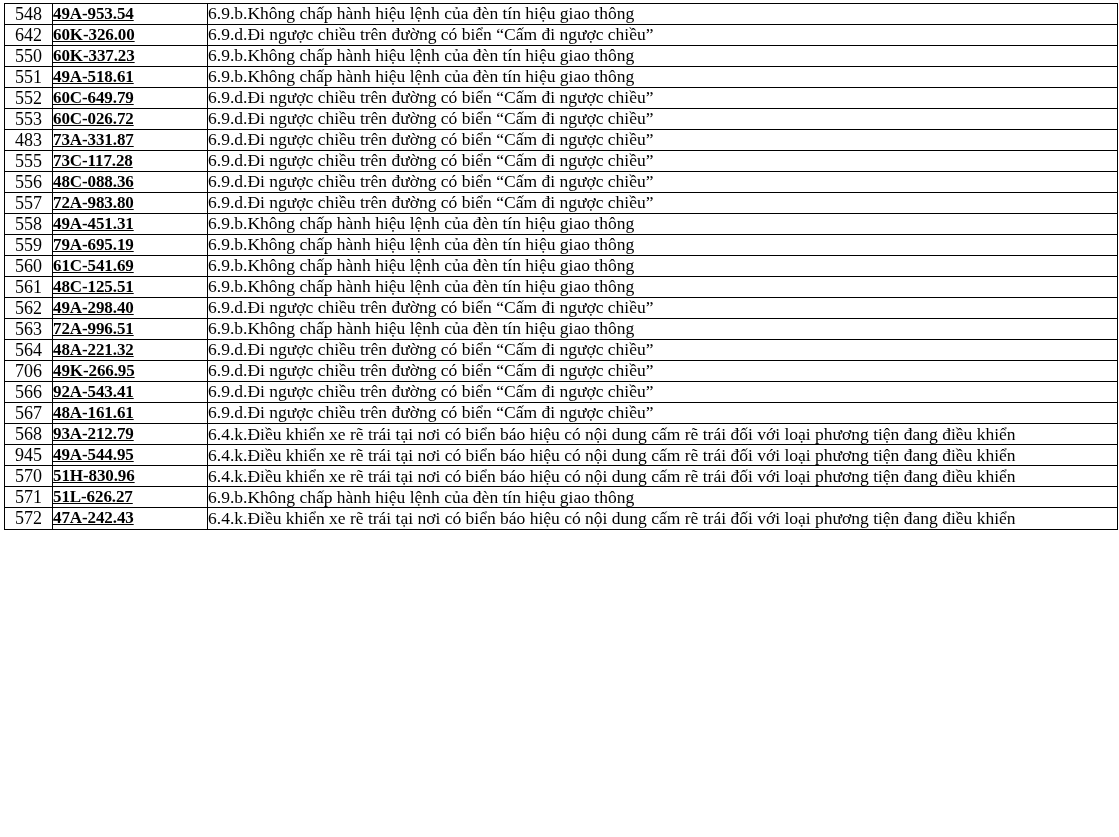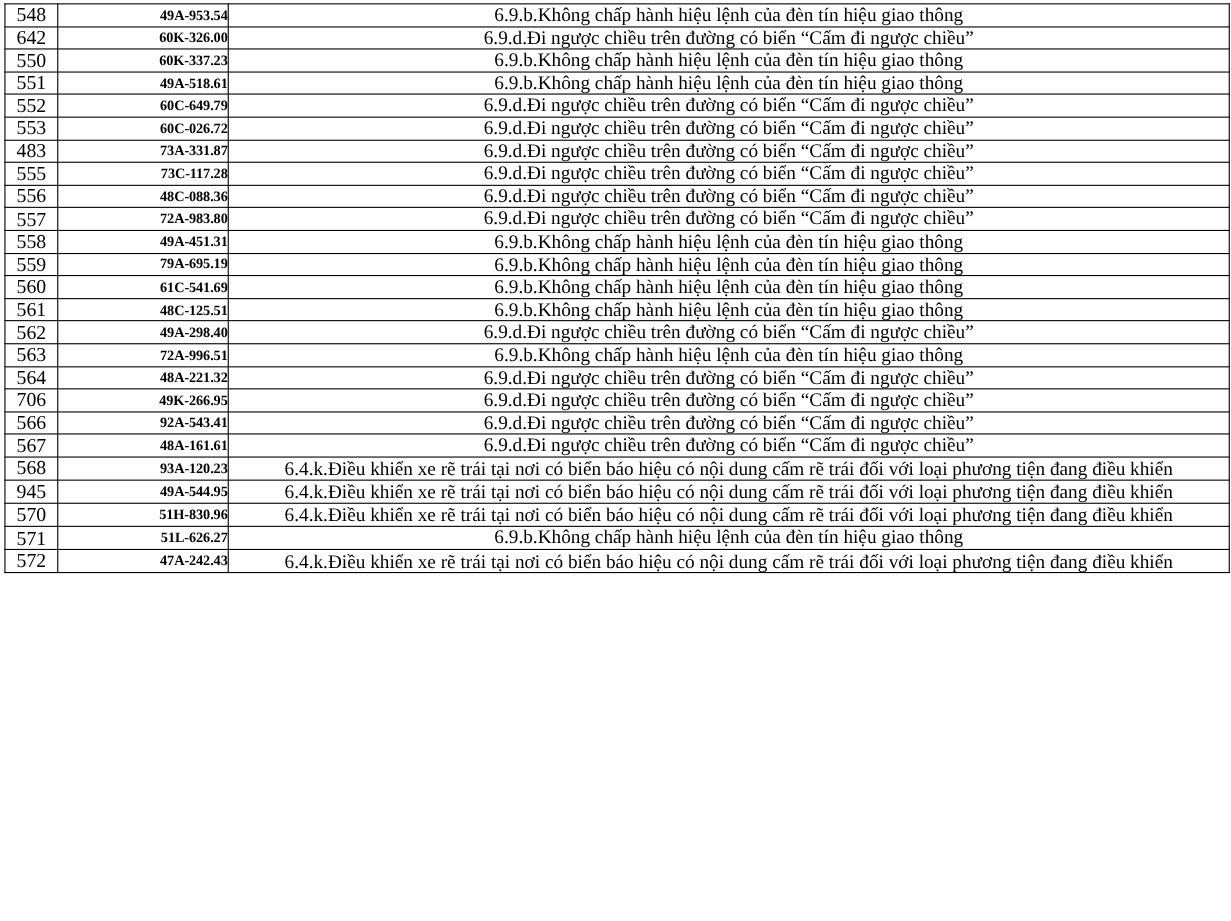--- a/index.html
+++ b/index.html
@@ -35,28 +35,29 @@
   col.col-plate { width: 155px; }
   col.col-desc  { width: 910px; }
 
   td.idx {
     text-align: center;
     font-size: 18px;
     line-height: 1.05;
     padding: 1px 0 2px 0;
   }
   td.plate {
-    text-align: right;
-    font-size: 13px;
+    text-align: left;
+    font-size: 17px;
     font-weight: bold;
     padding: 1px 0 2px 0;
     letter-spacing: -0.1px;
+    text-decoration: underline;
   }
   td.desc {
-    text-align: center;
+    text-align: left;
     font-size: 17.5px;
     line-height: 1.12;
     padding: 1px 3px 2px 4px;
     vertical-align: middle;
   }
   tr.tall td.desc {
     line-height: 1.15;
     margin-top: 30px;
   }
 </style>
@@ -166,21 +167,21 @@
           <td class="plate">92A-543.41</td>
           <td class="desc">6.9.d.Đi ngược chiều trên đường có biển “Cấm đi ngược chiều”</td>
         </tr>
         <tr>
           <td class="idx">567</td>
           <td class="plate">48A-161.61</td>
           <td class="desc">6.9.d.Đi ngược chiều trên đường có biển “Cấm đi ngược chiều”</td>
         </tr>
         <tr class="tall">
           <td class="idx">568</td>
-          <td class="plate">93A-120.23</td>
+          <td class="plate">93A-212.79</td>
           <td class="desc">6.4.k.Điều khiển xe rẽ trái tại nơi có biển báo hiệu có nội dung cấm rẽ trái đối với loại phương tiện đang điều khiển</td>
         </tr>
         <tr class="tall">
           <td class="idx">945</td>
           <td class="plate">49A-544.95</td>
           <td class="desc">6.4.k.Điều khiển xe rẽ trái tại nơi có biển báo hiệu có nội dung cấm rẽ trái đối với loại phương tiện đang điều khiển</td>
         </tr>
         <tr class="tall">
           <td class="idx">570</td>
           <td class="plate">51H-830.96</td>

